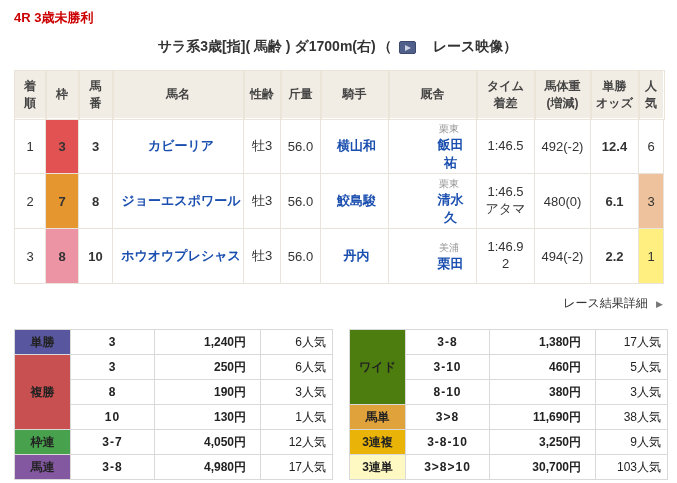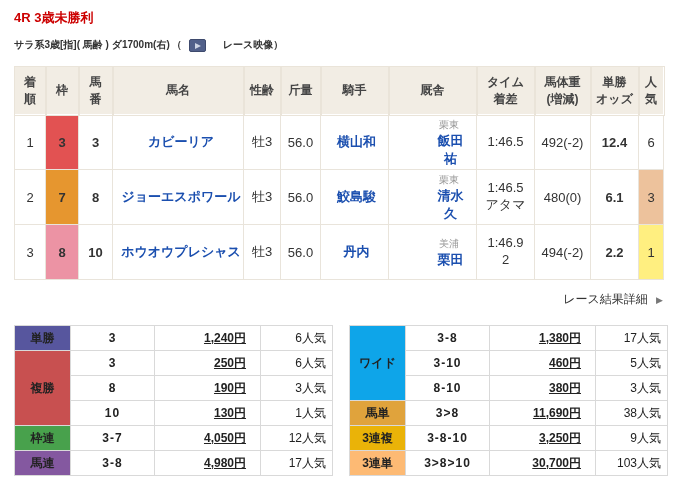--- a/index.html
+++ b/index.html
@@ -1,21 +1,21 @@
 <!DOCTYPE html>
 <html><head>
 <meta charset="utf-8">
 <style>
   * { box-sizing: border-box; margin: 0; padding: 0; }
   html, body { width: 677px; height: 483px; background: #fff; overflow: hidden; }
   body { font-family: "Liberation Sans", "DejaVu Sans", sans-serif; color: #333; }
   .page { padding: 7px 14px 0 14px; }
 
   .race-title { color: #cc0000; font-weight: bold; font-size: 13px; margin: 2px 0 11px 0; }
-  .race-cond { display: flex; align-items: center; font-weight: bold; font-size: 10px; color: #333; margin-bottom: 14px; }
+  .race-cond { display: flex; align-items: center; font-weight: bold; font-size: 14px; color: #333; margin-bottom: 14px; justify-content: center; }
   .race-cond .txt { margin-right: 2px; }
   .video-link { display: inline-flex; align-items: center; text-decoration: none; color: #333; gap: 12px; }
   .video-icon { width: 17px; height: 13px; background: #51608a; border: 1px solid #3e4a6d; border-radius: 2px; position: relative; display: inline-block; margin: 0 5px; }
   .video-icon::after { content: ""; position: absolute; left: 5px; top: 3px; border-left: 6px solid #cdd4e4; border-top: 3.5px solid transparent; border-bottom: 3.5px solid transparent; }
 
   table.results { border-collapse: collapse; width: 649px; table-layout: fixed; border: 1px solid #ddd6cb; }
   table.results th { background: #f2ede4; border: 1px solid #ffffff; outline: 1px solid #eae4d9; font-weight: bold; color: #444; font-size: 12px; height: 48px; text-align: center; vertical-align: middle; white-space: pre-line; line-height: 1.35; padding: 2px 0; }
   table.results td { border: 1px solid #e9e4db; background: #fff; height: 55px; text-align: center; vertical-align: middle; font-size: 13px; color: #333; }
   td.c-frame { color: #fff; font-weight: bold; }
   td.c-number { font-weight: bold; }
@@ -30,21 +30,21 @@
   .detail-row { width: 649px; text-align: right; margin: 11px 0 17px 0; font-size: 12px; }
   .detail-link { color: #333; text-decoration: none; cursor: pointer; }
   .detail-link .arrow { color: #777; font-size: 9px; margin-left: 5px; }
 
   .payout-wrap { display: flex; }
   table.payout { border-collapse: collapse; width: 318px; table-layout: fixed; border: 1px solid #d6d6d6; }
   table.payout.left { margin-right: 16px; }
   table.payout td { border: 1px solid #d9d9d9; height: 25px; font-size: 12px; color: #222; vertical-align: middle; }
   td.plabel { border: 1px solid #ffffff; color: #fff; font-weight: bold; text-align: center; font-size: 12px; }
   td.combo { text-align: center; font-weight: bold; letter-spacing: 1px; }
-  td.amount { text-align: right; font-weight: bold; padding-right: 14px; text-decoration: underline; }
+  td.amount { text-align: right; font-weight: bold; padding-right: 14px; }
   td.pfav { text-align: right; padding-right: 6px; }
 </style>
 </head>
 <body>
 
 <div class="page">
 
   <div class="race-title">4R 3歳未勝利</div>
 
   <div class="race-cond">
@@ -198,21 +198,21 @@
 
     <table class="payout right">
       <colgroup>
           <col style="width:56px">
           <col style="width:84px">
           <col style="width:106px">
           <col style="width:72px">
         </colgroup>
       <tbody>
           <tr>
-        <td class="plabel" rowspan="3" style="background-color: #0ea5e9;">ワイド</td>
+        <td class="plabel" rowspan="3" style="background-color: #4d7c0f;">ワイド</td>
         <td class="combo">3-8</td>
         <td class="amount">1,380円</td>
         <td class="pfav">17人気</td>
       </tr>
       <tr>
         <td class="combo">3-10</td>
         <td class="amount">460円</td>
         <td class="pfav">5人気</td>
       </tr>
       <tr>
@@ -226,21 +226,21 @@
         <td class="amount">11,690円</td>
         <td class="pfav">38人気</td>
       </tr>
       <tr>
         <td class="plabel" style="background-color: #eab308;">3連複</td>
         <td class="combo">3-8-10</td>
         <td class="amount">3,250円</td>
         <td class="pfav">9人気</td>
       </tr>
       <tr>
-        <td class="plabel" style="background-color: #fdba74;">3連単</td>
+        <td class="plabel" style="background-color: #fef9c3;">3連単</td>
         <td class="combo">3&gt;8&gt;10</td>
         <td class="amount">30,700円</td>
         <td class="pfav">103人気</td>
       </tr>
     </tbody>
       </table>
 
   </div>
 </div>
 

